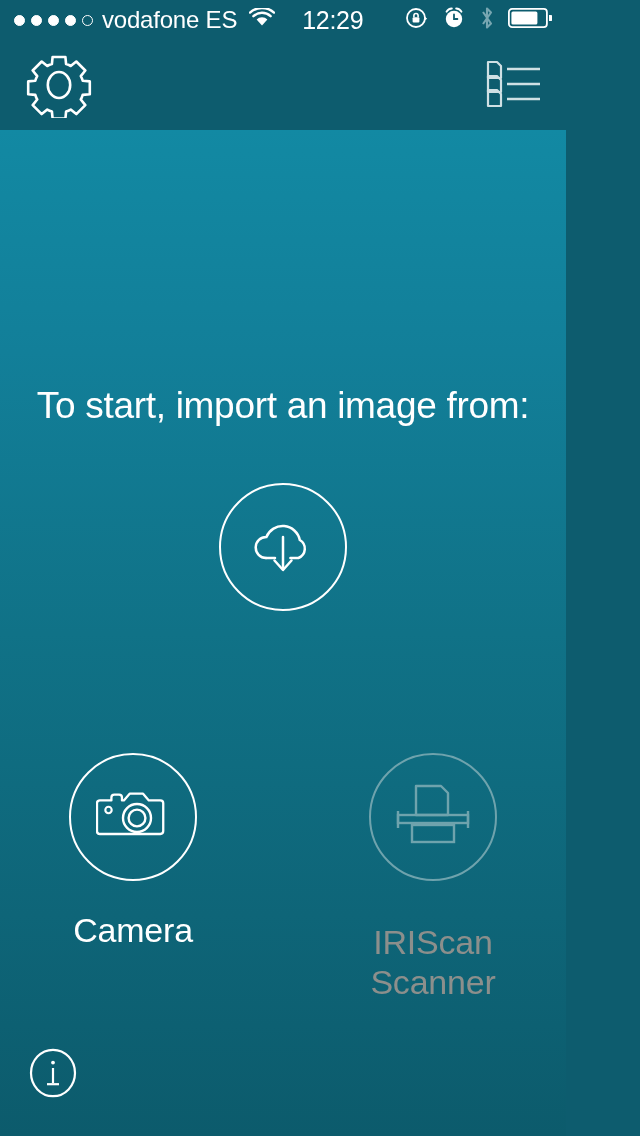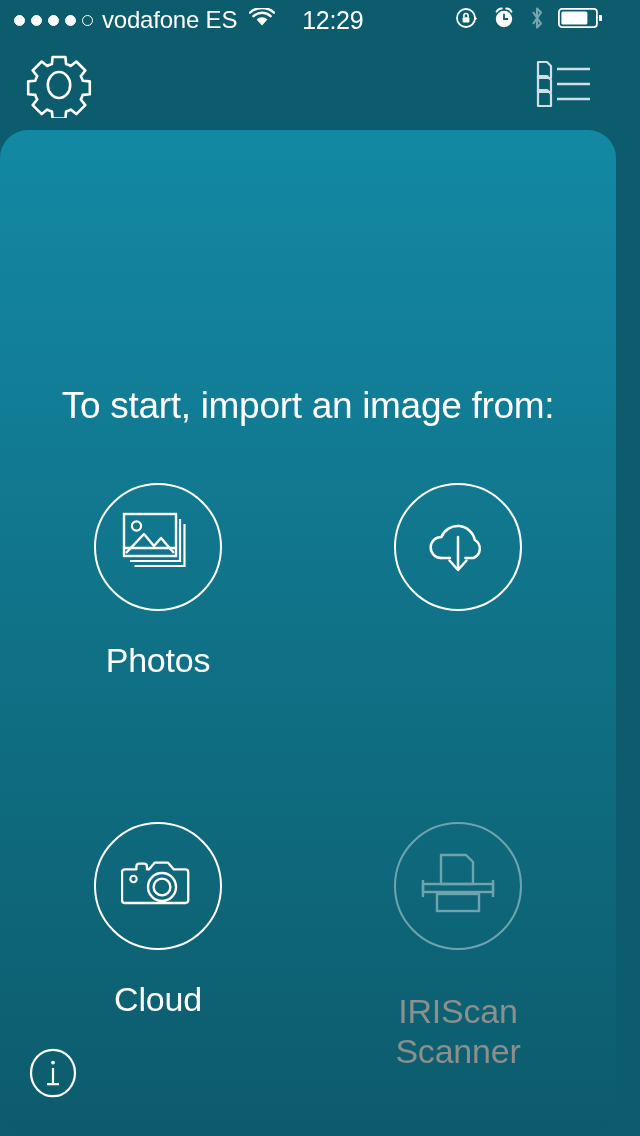--- a/index.html
+++ b/index.html
@@ -4,21 +4,21 @@
 <style>
   * { margin:0; padding:0; box-sizing:border-box; }
   html, body {
     width:640px; height:1136px;
     font-family:"Liberation Sans", sans-serif;
     overflow:hidden;
     background:#0d5c6e;
   }
   #app {
     position:relative;
-    width:616px; height:1136px;
+    width:566px; height:1136px;
     display:flex; flex-direction:column;
   }
 
   
   .header-block {
     background:#0d5c6e;
     flex:0 0 130px;
     position:relative;
   }
   .status-bar {
@@ -46,21 +46,20 @@
     display:flex; align-items:center; justify-content:space-between;
     padding:0 24px 0 26px;
   }
   .nav-btn { cursor:pointer; line-height:0; }
 
   
   .content {
     flex:1;
     position:relative;
     background:linear-gradient(to bottom,#1289a3 0%,#127f99 22%,#107287 50%,#0e6578 78%,#0c5b6c 100%);
-    border-radius:28px;
   }
   .headline {
     position:absolute;
     top:255px; left:0; right:0;
     text-align:center;
     color:#ffffff;
     font-size:37px;
     font-weight:300;
     letter-spacing:-0.3px;
   }
@@ -190,35 +189,20 @@
   </div>
 
   <div class="content">
 
     <div class="headline">To start, import an image from:</div>
 
     <div class="grid">
 
       <div class="row">
 
-        <div class="source-item">
-          <div class="circle">
-            <span>
-              <svg width="72" height="66" viewBox="0 0 72 66">
-                <rect x="2" y="2" width="52" height="42" stroke="#fff" stroke-width="2.4" fill="none"></rect>
-                <circle cx="14.5" cy="14" r="4.6" stroke="#fff" stroke-width="2.2" fill="none"></circle>
-                <path d="M4 41 L22 22 L32 34 L39 26 L52 41" stroke="#fff" stroke-width="2.4" fill="none" stroke-linejoin="round"></path>
-                <line x1="2" y1="36" x2="54" y2="36" stroke="#fff" stroke-width="2.4"></line>
-                <path d="M58 7 v42 H8" stroke="#fff" stroke-width="2.2" fill="none"></path>
-                <path d="M62.5 12 v42 H12.5" stroke="#fff" stroke-width="2.2" fill="none"></path>
-              </svg>
-            </span>
-          </div>
-          <div class="source-label">Photos</div>
-        </div>
 
         <div class="source-item">
           <div class="circle">
             <span>
               <svg width="76" height="66" viewBox="0 0 76 66">
                 <path d="M21 46 a10.5 10.5 0 0 1 0.4 -21 a17.5 17.5 0 0 1 33.4 3 a10 10 0 0 1 -1.4 18 h-8" stroke="#fff" stroke-width="2.5" fill="none" stroke-linecap="round"></path>
                 <line x1="21" y1="46" x2="30" y2="46" stroke="#fff" stroke-width="2.5" stroke-linecap="round"></line>
                 <line x1="38" y1="25" x2="38" y2="57" stroke="#fff" stroke-width="2.5" stroke-linecap="round"></line>
                 <path d="M29.5 48.5 L38 58 L46.5 48.5" stroke="#fff" stroke-width="2.5" fill="none" stroke-linecap="round" stroke-linejoin="round"></path>
               </svg>
@@ -234,21 +218,21 @@
           <div class="circle">
             <span>
               <svg width="74" height="60" viewBox="0 0 74 60">
                 <path d="M3 15 h12 l0 -3 a3 3 0 0 1 3 -3 h5 a3 3 0 0 1 3 3 v3 h2 l6 -7 h14 l6 7 h12 a3 3 0 0 1 3 3 v29 a3 3 0 0 1 -3 3 H3 a3 3 0 0 1 -3 -3 V18 a3 3 0 0 1 3 -3 Z" stroke="#fff" stroke-width="2.4" fill="none" stroke-linejoin="round" transform="translate(1,1) scale(0.96)"></path>
                 <circle cx="41" cy="33" r="14" stroke="#fff" stroke-width="2.4" fill="none"></circle>
                 <circle cx="41" cy="33" r="8.4" stroke="#fff" stroke-width="2.4" fill="none"></circle>
                 <circle cx="12.5" cy="25" r="3.2" stroke="#fff" stroke-width="2.1" fill="none"></circle>
               </svg>
             </span>
           </div>
-          <div class="source-label">Cloud</div>
+          <div class="source-label">Camera</div>
         </div>
 
         <div class="source-item disabled">
           <div class="circle">
             <span>
               <svg width="78" height="64" viewBox="0 0 78 64">
                 <path d="M22 3 h25 l7 7 v22 H22 Z" stroke="#6fa3ad" stroke-width="2.4" fill="none" stroke-linejoin="round"></path>
                 <rect x="4" y="32" width="70" height="8" stroke="#6fa3ad" stroke-width="2.4" fill="none"></rect>
                 <rect x="18" y="42" width="42" height="17" stroke="#6fa3ad" stroke-width="2.4" fill="none"></rect>
                 <line x1="4" y1="28" x2="4" y2="45" stroke="#6fa3ad" stroke-width="2.4"></line>

